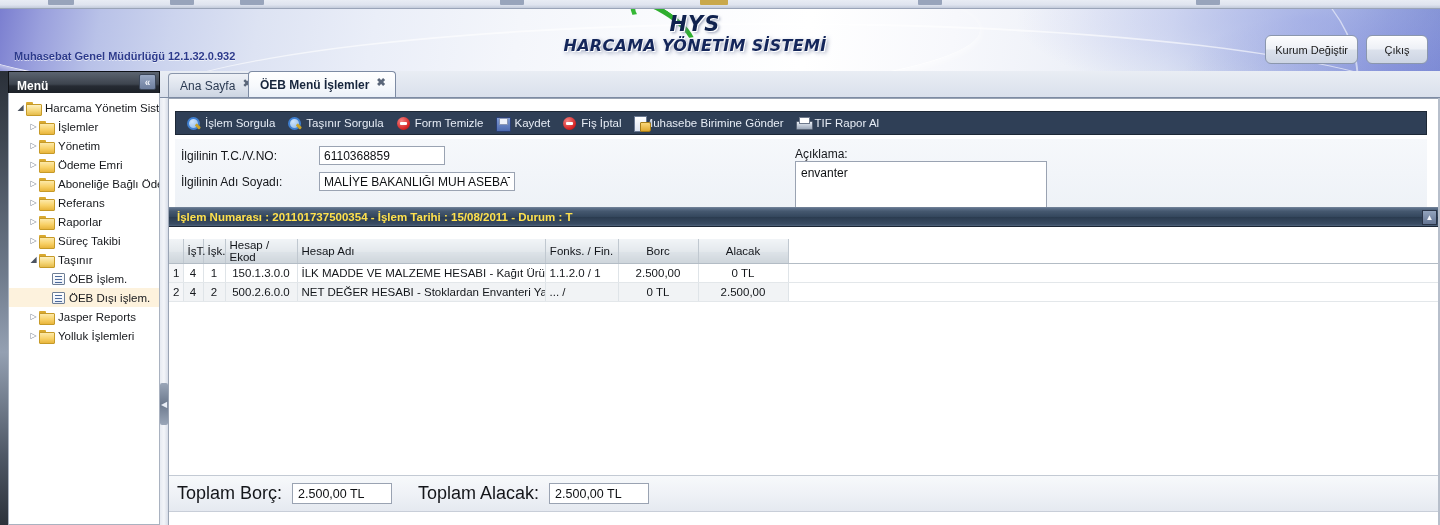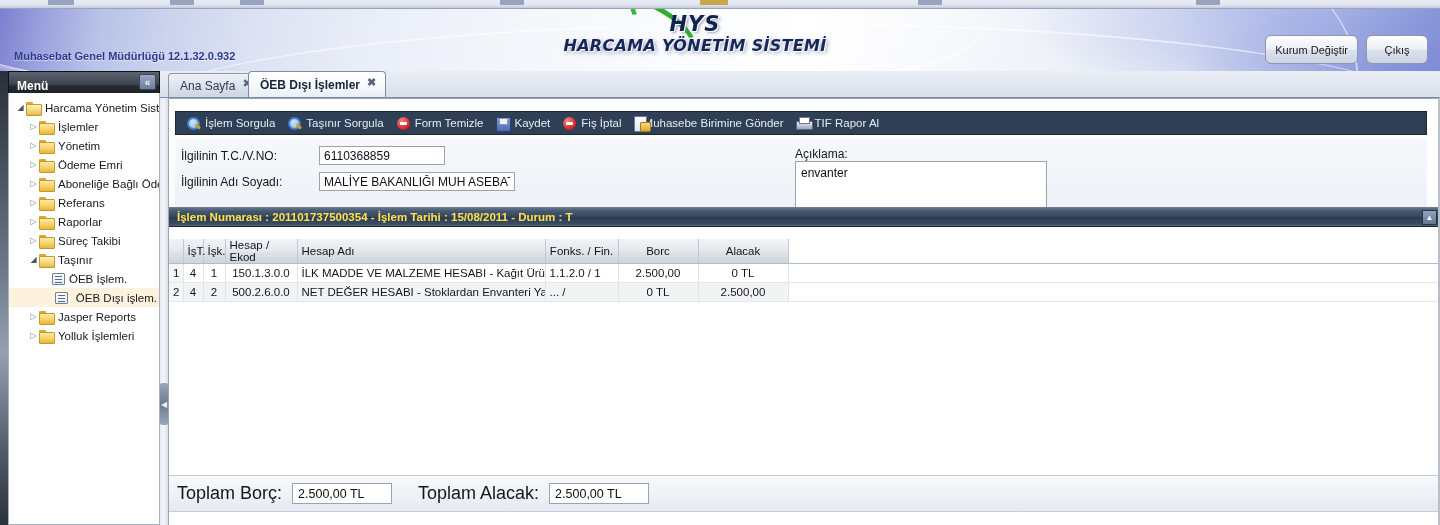--- a/index.html
+++ b/index.html
@@ -448,21 +448,21 @@
       <div class="tnode" style="padding-left: 19px;">
         <span class="arrow open">◢</span>
         <span class="folder open"></span>
         <span>Taşınır</span>
       </div>
       <div class="tnode" style="padding-left: 32px;">
         <span class="arrow"></span>
         <span class="doc"></span>
         <span>ÖEB İşlem.</span>
       </div>
-      <div class="tnode selected" style="padding-left: 32px; justify-content: space-between;">
+      <div class="tnode selected" style="padding-left: 32px;">
         <span class="arrow"></span>
         <span class="doc"></span>
         <span>ÖEB Dışı işlem.</span>
       </div>
       <div class="tnode" style="padding-left: 19px;">
         <span class="arrow">▷</span>
         <span class="folder"></span>
         <span>Jasper Reports</span>
       </div>
       <div class="tnode" style="padding-left: 19px;">
@@ -476,21 +476,21 @@
 <div class="splitter">
   <div class="splitter-grip">◀</div>
 </div>
 
 <div class="tabstrip">
   <div class="tab inactive">
     <span>Ana Sayfa</span>
     <span class="tab-x">✖</span>
   </div>
   <div class="tab active">
-    <span>ÖEB Dışı İşlemler</span>
+    <span>ÖEB Menü İşlemler</span>
     <span class="tab-x">✖</span>
   </div>
 </div>
 
 <div class="content">
 
   <div class="toolbar" id="toolbar-root">
       <div class="tb-item">
         <span class="ic ic-search"></span>
         <span>İşlem Sorgula</span>

